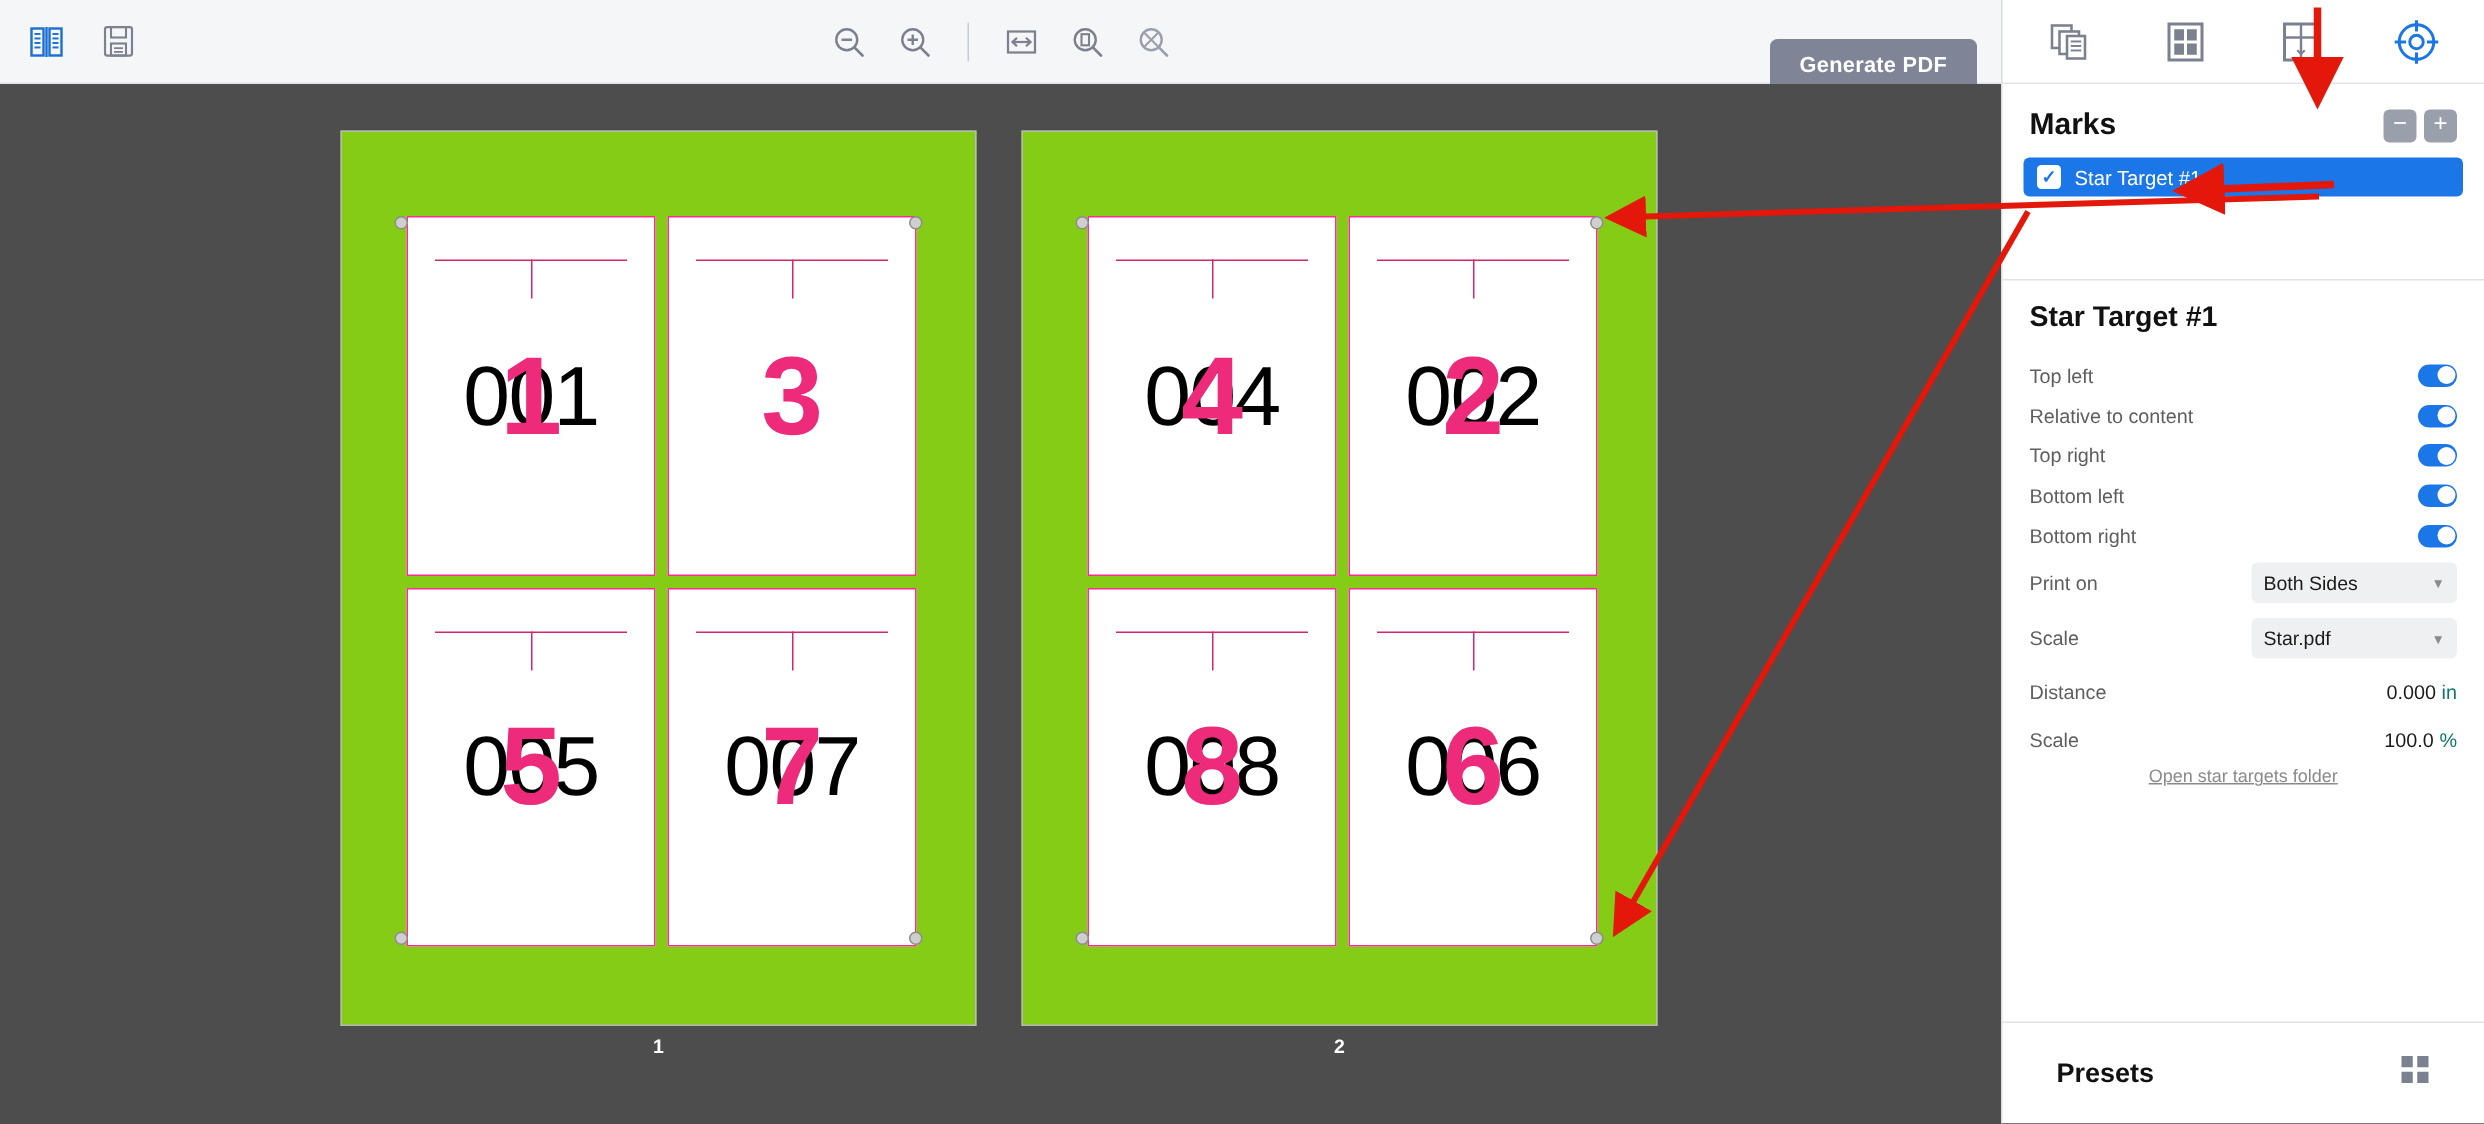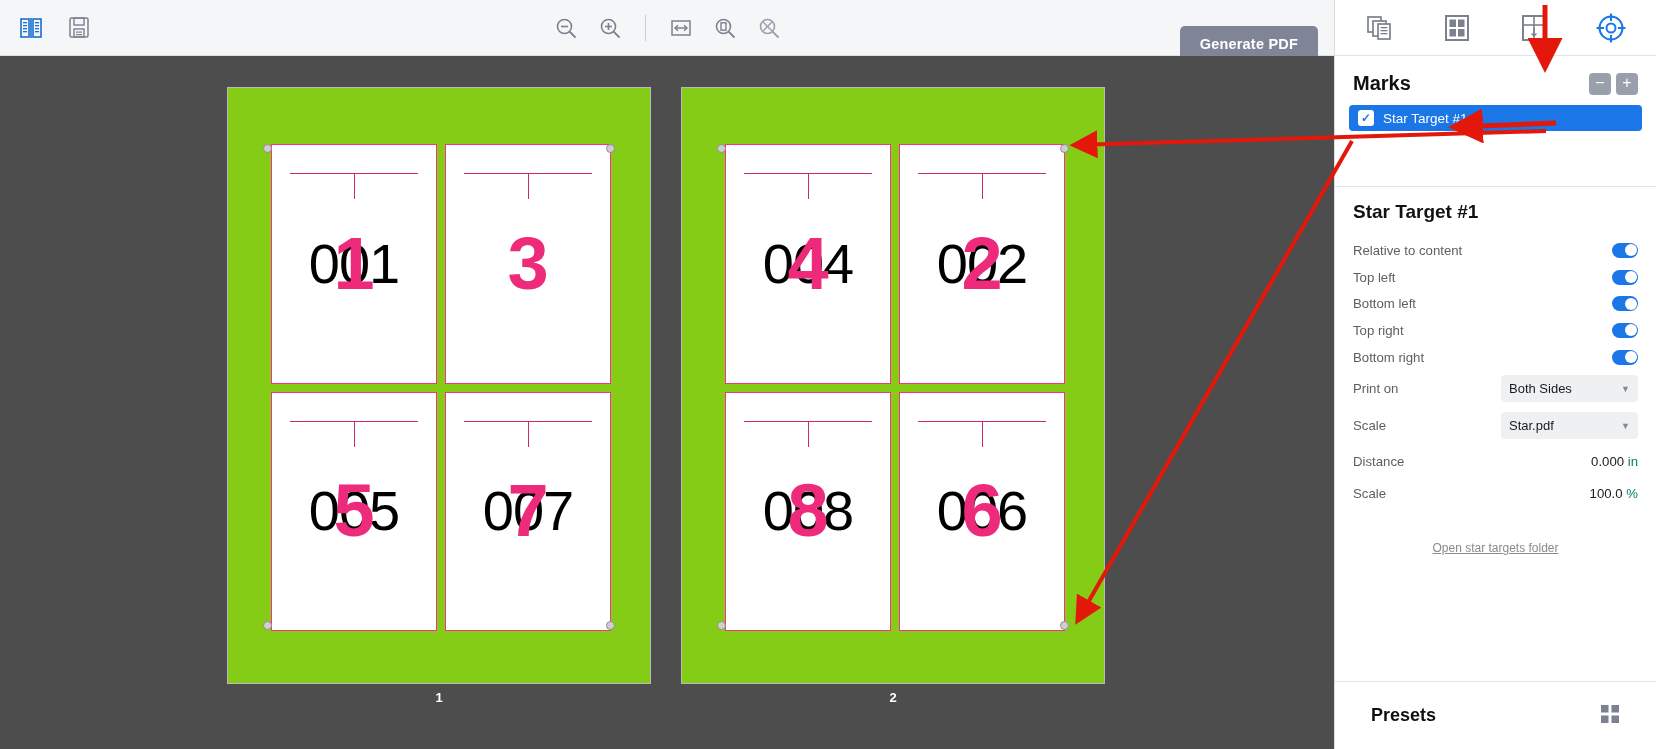--- a/index.html
+++ b/index.html
@@ -161,21 +161,21 @@
   .select {
     width: 137px; background: #eff0f2; border: none; border-radius: 4px;
     padding: 6px 8px; font-size: 13px; color: #1b1b1b; cursor: pointer;
     display: flex; align-items: center; justify-content: space-between;
     font-family: "Liberation Sans", sans-serif;
   }
   .caret { color: #8a8a8a; font-size: 9px; }
   .pval { font-size: 13.2px; color: #1b1b1b; }
   .pval .unit { color: #0f766e; }
 
-  .link-wrap { text-align: center; margin-top: 30px; }
+  .link-wrap { text-align: center; }
   .flink {
     font-size: 12px; color: #8a8a8a; text-decoration: underline; cursor: pointer;
   }
 
   .presets {
     position: absolute; left: 0; bottom: 0; width: 100%; height: 68px;
     border-top: 1px solid #e2e2e2;
     display: flex; align-items: center; justify-content: space-between;
     padding: 0 36px;
   }
@@ -394,33 +394,33 @@
         <span>Star Target #1</span>
       </div>
     </div>
 
     <div class="rp-sep"></div>
 
     <div class="props">
       <h3>Star Target #1</h3>
 
       <div class="prow">
+        <span>Top left</span>
+        <span class="toggle"></span>
+      </div>
+      <div class="prow">
         <span>Relative to content</span>
         <span class="toggle"></span>
       </div>
       <div class="prow">
-        <span>Top left</span>
+        <span>Top right</span>
         <span class="toggle"></span>
       </div>
       <div class="prow">
         <span>Bottom left</span>
-        <span class="toggle"></span>
-      </div>
-      <div class="prow">
-        <span>Top right</span>
         <span class="toggle"></span>
       </div>
       <div class="prow">
         <span>Bottom right</span>
         <span class="toggle"></span>
       </div>
 
       <div class="prow sel">
         <span>Print on</span>
         <span class="select">

